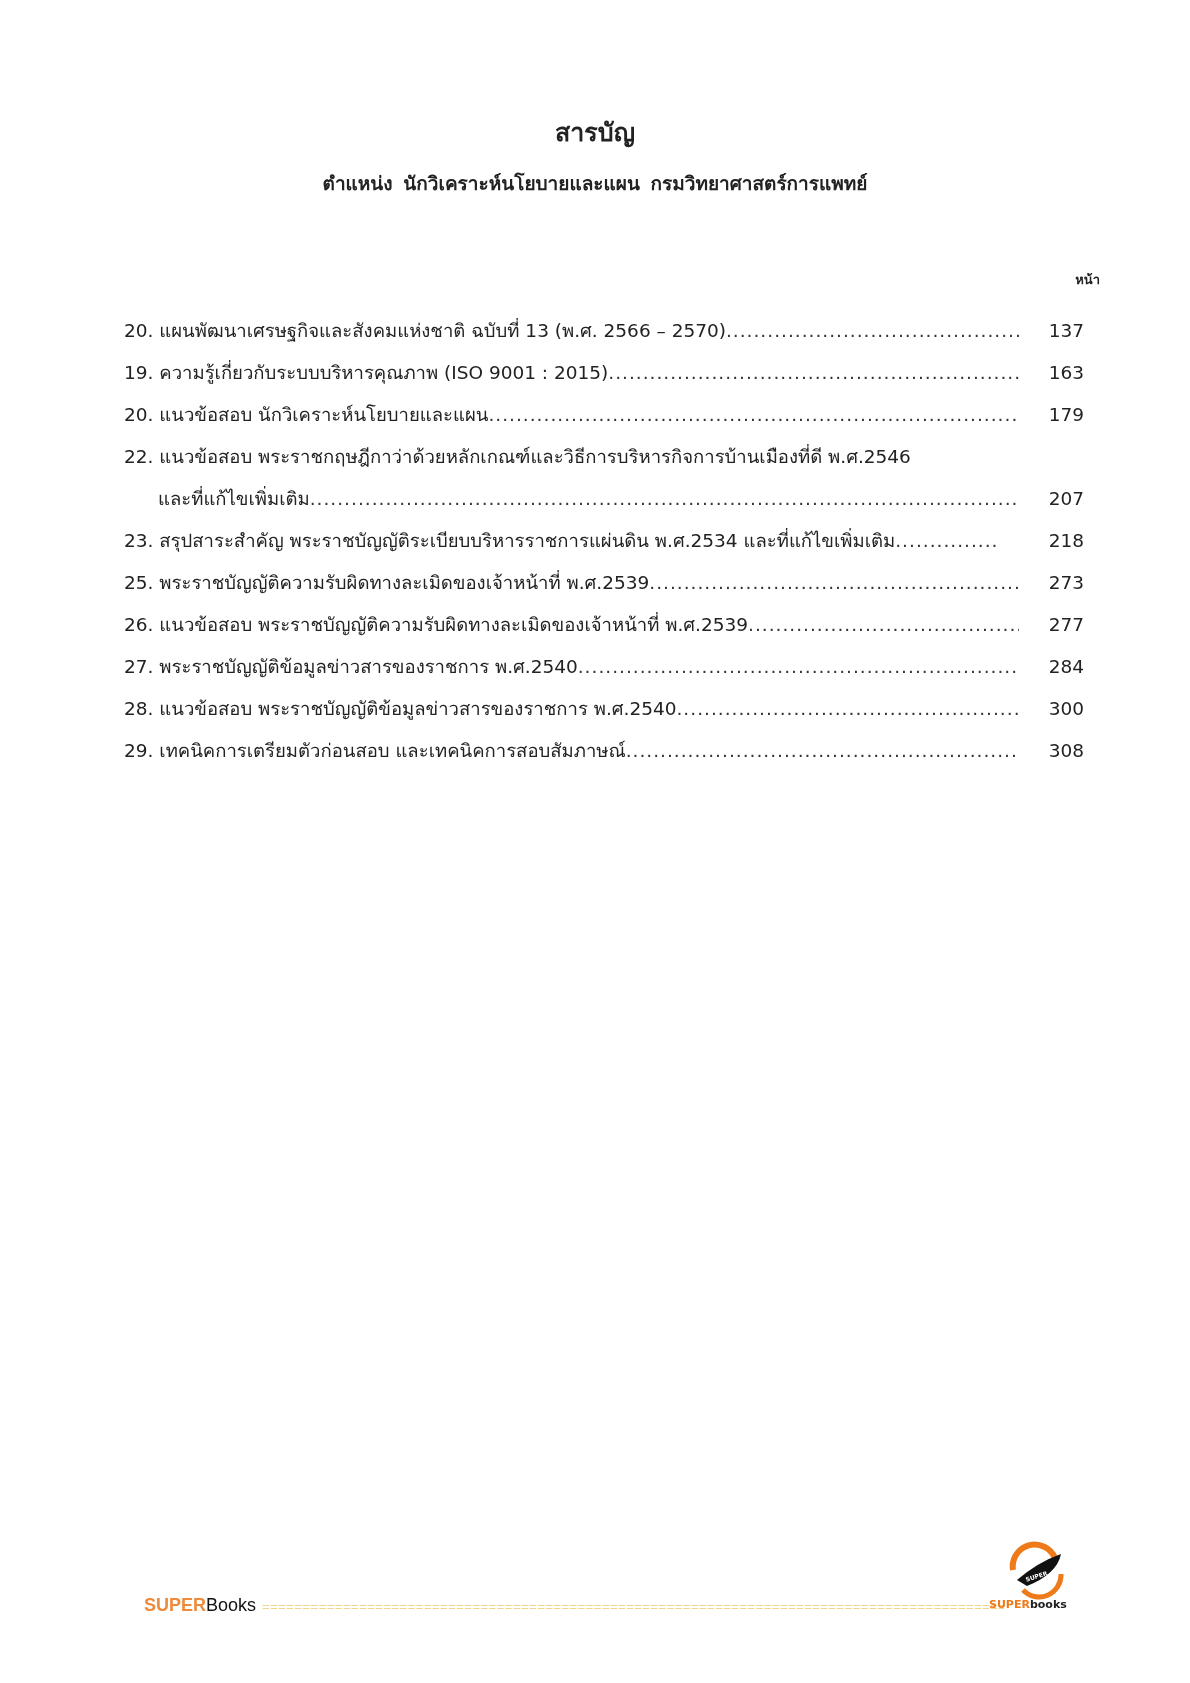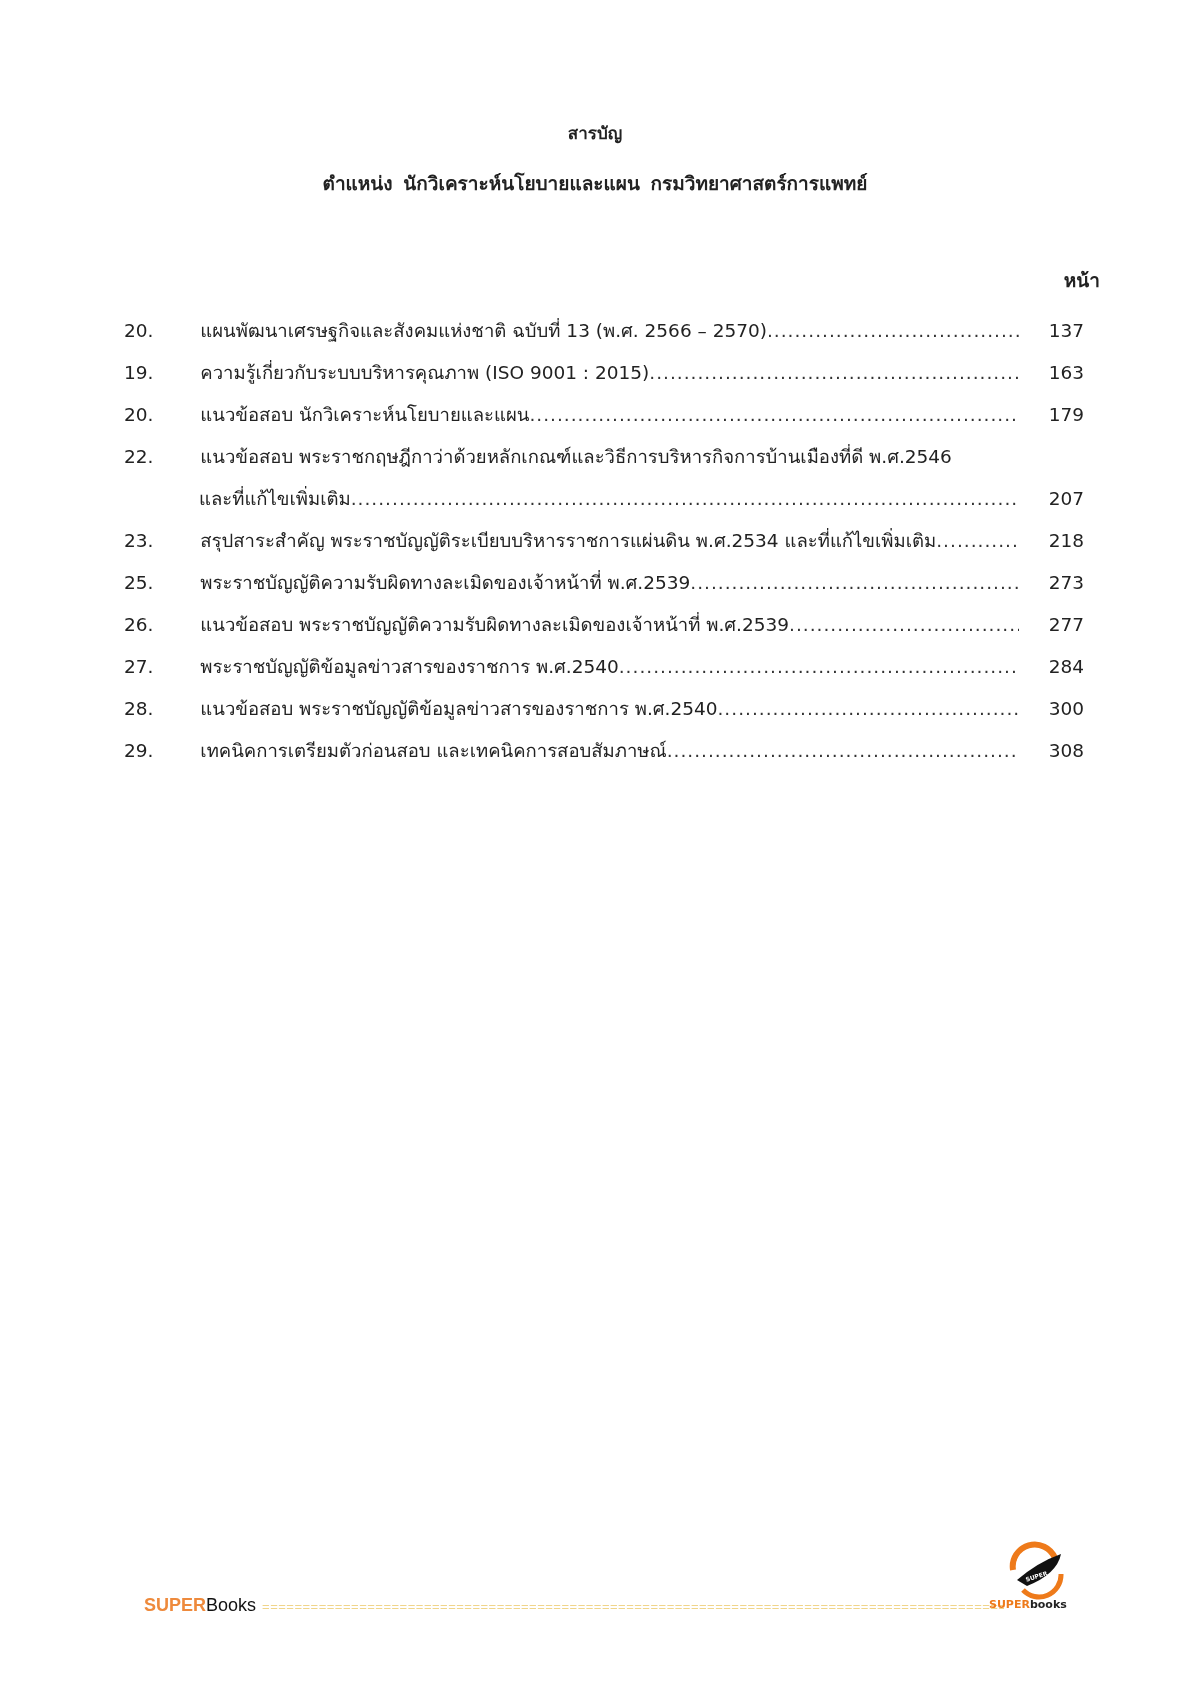--- a/index.html
+++ b/index.html
@@ -14,42 +14,42 @@
       overflow: hidden;
       font-family: "DejaVu Sans", "Liberation Sans", sans-serif;
       color: #222222;
     }
     .page-title {
       position: absolute;
       top: 118px;
       left: 0;
       width: 1190px;
       text-align: center;
-      font-size: 17px;
+      font-size: 25px;
       font-weight: bold;
       line-height: 30px;
     }
     .page-subtitle {
       position: absolute;
       top: 168px;
       left: 0;
       width: 1190px;
       text-align: center;
       font-size: 19px;
       font-weight: bold;
       line-height: 30px;
       word-spacing: 4px;
     }
     .page-col-header {
       position: absolute;
       top: 265px;
       left: 1020px;
       width: 80px;
       text-align: right;
-      font-size: 19px;
+      font-size: 13px;
       font-weight: bold;
       line-height: 30px;
     }
     .toc {
       position: absolute;
       top: 310px;
       left: 124px;
       width: 960px;
     }
     .toc-row {
@@ -69,21 +69,20 @@
     }
     .toc-row .entry.indent {
       left: 34px;
       width: 861px;
     }
     .toc-row .entry .num {
       display: inline;
     }
     .toc-row .entry .text {
       display: inline;
-      margin-left: 41px;
     }
     .toc-row .entry .dots {
       display: inline;
       letter-spacing: 1px;
       color: #333;
     }
     .toc-row .page {
       position: absolute;
       right: 0;
       top: 0;

